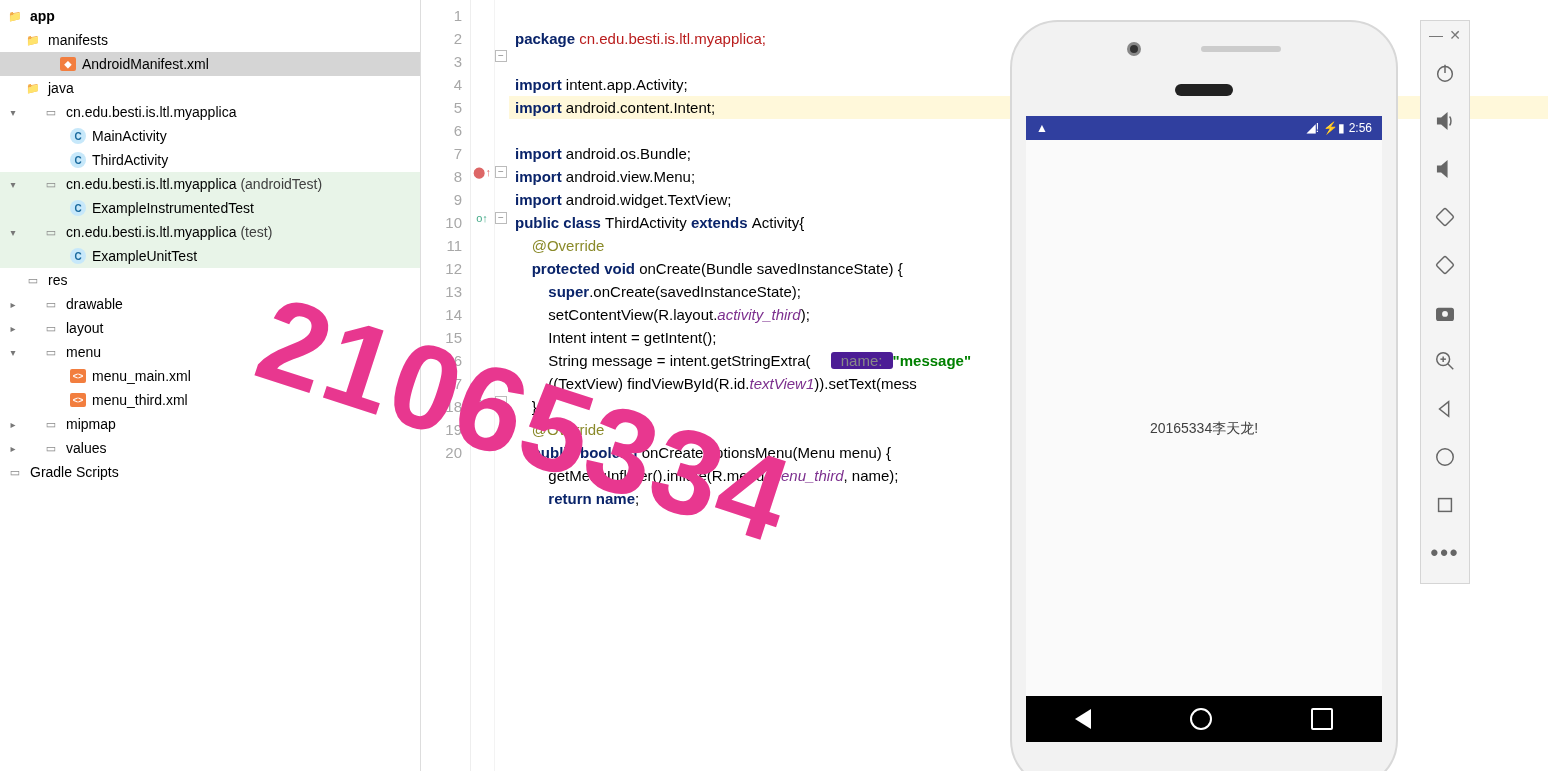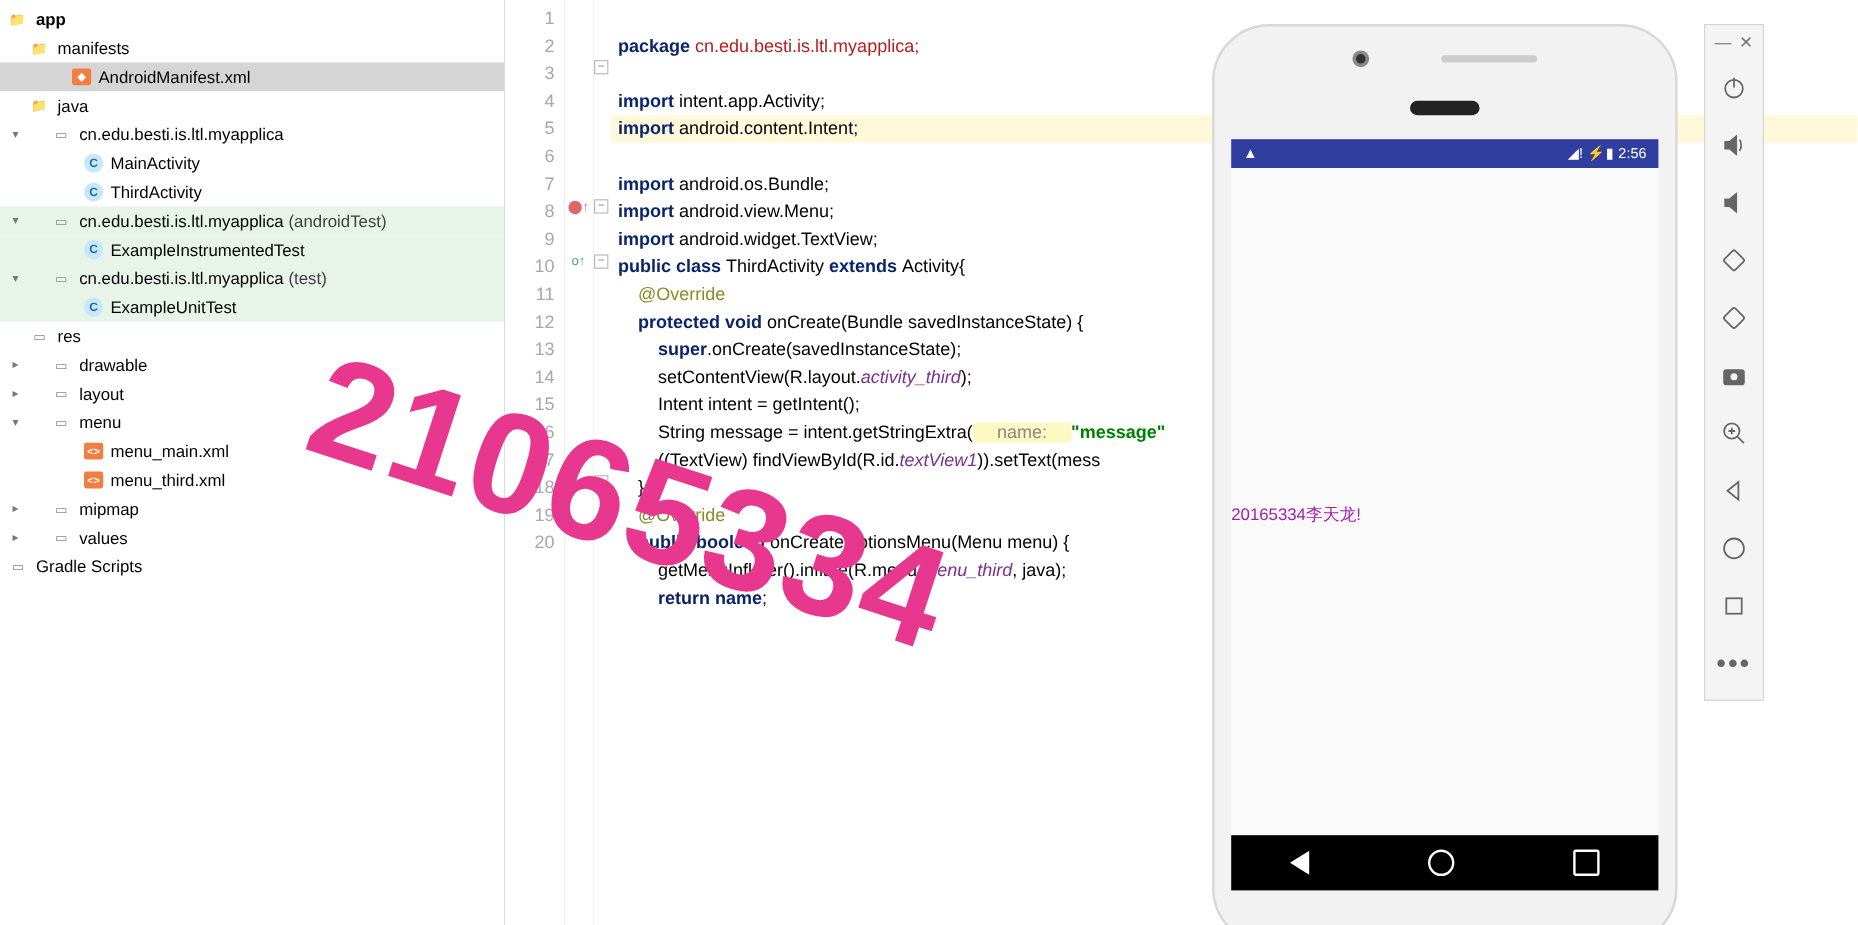--- a/index.html
+++ b/index.html
@@ -28,33 +28,33 @@
 .marker { position:absolute; left:2px; width:18px; height:16px; font-size:11px; text-align:center; }
 .fold-col { width:14px; background:#fff; position:relative; }
 .fold { position:absolute; left:0; width:12px; height:12px; border:1px solid #bbb; font-size:10px; line-height:10px; text-align:center; color:#888; background:#fff; }
 .code { flex:1; padding:4px 0 0 6px; line-height:23px; white-space:pre; }
 .code .hl-line { background:#fff8da; display:block; margin-left:-6px; padding-left:6px; }
 .kw { color:#0a246a; font-weight:bold; }
 .ann { color:#8a8a2a; }
 .str { color:#008000; font-weight:bold; }
 .field { color:#7c2f8e; font-style:italic; }
 .field2 { color:#7c2f8e; font-style:italic; }
-.hint-bg { background:#fef9c3; color:#888; padding:0 16px; border-radius:3px; }
+.hint-bg { background:#4c1d95; color:#888; padding:0 6px; border-radius:3px;margin-left:20px; }
 .pkg { color:#b91c1c; }
 
 
 .phone { position:absolute; left:1010px; top:20px; width:388px; height:768px; background:#f2f2f2; border:2px solid #d8d8d8; border-radius:48px; }
 .phone-top { position:absolute; top:20px; left:0; width:100%; display:flex; justify-content:center; gap:60px; }
 .camera { width:14px; height:14px; background:#333; border-radius:50%; border:3px solid #888; }
 .speaker-slit { width:80px; height:6px; background:#ccc; border-radius:3px; margin-top:4px; }
 .speaker { position:absolute; top:62px; left:50%; transform:translateX(-50%); width:58px; height:12px; background:#222; border-radius:6px; }
 .screen { position:absolute; top:94px; left:14px; right:14px; bottom:44px; background:#fafafa; }
 .status-bar { height:24px; background:#303f9f; color:#fff; display:flex; align-items:center; justify-content:space-between; padding:0 10px; font-size:12px; }
 .status-bar .right { display:flex; align-items:center; gap:4px; }
-.app-text { position:absolute; top:50%; left:0; right:0; transform:translateY(-50%); text-align:left; color:#a21caf; font-size:14px; }
+.app-text { position:absolute; top:50%; left:0; right:0; transform:translateY(-50%); text-align:center; color:#404040; font-size:14px; }
 .navbar { position:absolute; bottom:0; left:0; right:0; height:46px; background:#000; display:flex; align-items:center; justify-content:space-around; }
 .navbtn { width:22px; height:22px; border:2px solid #fff; }
 .nav-back { width:0; height:0; border:none; border-top:10px solid transparent; border-bottom:10px solid transparent; border-right:16px solid #fff; }
 .nav-home { border-radius:50%; }
 .nav-recent { border-radius:2px; }
 
 
 .emu-tools { position:absolute; left:1420px; top:20px; width:50px; background:#f4f4f4; border:1px solid #d5d5d5; padding:6px 0; }
 .emu-top { display:flex; justify-content:space-between; padding:0 8px 6px 8px; color:#777; font-size:14px; }
 .emu-btn { height:48px; display:flex; align-items:center; justify-content:center; color:#666; font-size:22px; cursor:pointer; }
@@ -227,21 +227,21 @@
 <span>    <span class="ann">@Override</span></span>
 <span>    <span class="kw">protected void </span><span>onCreate(Bundle savedInstanceState) {</span></span>
 <span>        <span class="kw">super</span><span>.onCreate(savedInstanceState);</span></span>
 <span>        <span>setContentView(R.layout.</span><span class="field">activity_third</span><span>);</span></span>
 <span>        <span>Intent intent = getIntent();</span></span>
 <span>        <span>String message = intent.getStringExtra(</span><span class="hint-bg"> name: </span><span class="str">"message"</span></span>
 <span>        <span>((TextView) findViewById(R.id.</span><span class="field2">textView1</span><span>)).setText(mess</span></span>
 <span>    <span>}</span></span>
 <span>    <span class="ann">@Override</span></span>
 <span>    <span class="kw">public boolean </span><span>onCreateOptionsMenu(Menu menu) {</span></span>
-<span>        <span>getMenuInflater().inflate(R.menu.</span><span class="field">menu_third</span><span>, java);</span></span>
+<span>        <span>getMenuInflater().inflate(R.menu.</span><span class="field">menu_third</span><span>, name);</span></span>
 <span>        <span class="kw">return name</span><span>;</span></span>
     </div>
   </div>
 </div>
 
 <div class="phone">
   <div class="phone-top">
     <div class="camera"></div>
     <div class="speaker-slit"></div>
   </div>

